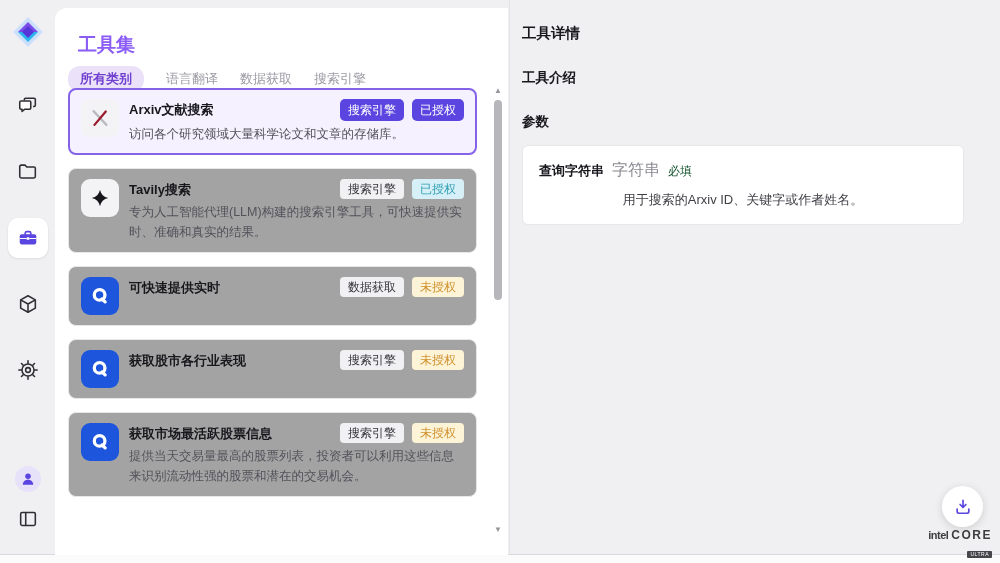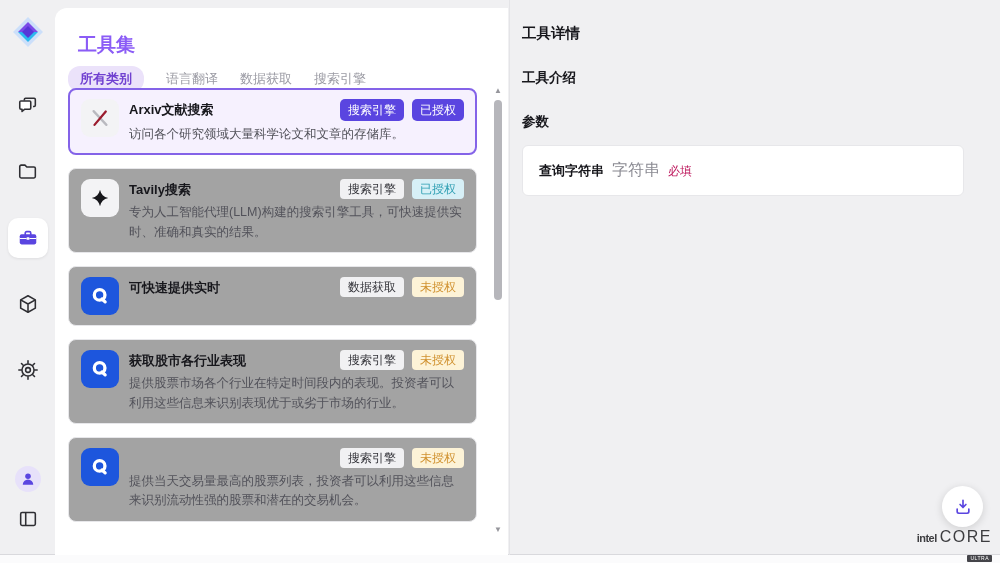--- a/index.html
+++ b/index.html
@@ -65,32 +65,32 @@
     border-left:1px solid #e4e4e7; padding:0 20px 0 12px; }
   .detail-title { margin-top:24px; font-size:14.5px; font-weight:700; color:#17171c; }
   .section-head { margin-top:26px; font-size:13.5px; font-weight:700; color:#17171c; }
   .white-box { margin-top:14px; background:#ffffff; border:1px solid #e7e7ea; border-radius:6px;
     padding:12px 14px; font-size:13px; color:#3a3a42; line-height:1.5; }
   .param-box { margin-top:14px; background:#ffffff; border:1px solid #e7e7ea; border-radius:6px;
     padding:14px 16px;text-align:center; }
   .param-head { display:flex; align-items:baseline; gap:8px; }
   .param-name { font-size:13px; font-weight:700; color:#17171c; }
   .param-type { font-size:16px; color:#8a8a92; }
-  .param-required { font-size:12px; color:#be185d; }
+  .param-required { font-size:12px; color:#14532d; }
   .param-desc { margin-top:9px; font-size:13px; color:#3f3f46; line-height:1.5; }
 
   
   .dl-btn { position:absolute; left:942px; top:486px; width:41px; height:41px; border-radius:50%;
     background:#ffffff; box-shadow:0 2px 8px rgba(0,0,0,.14); display:flex; align-items:center;
     justify-content:center; cursor:pointer; }
   .dl-btn svg { width:20px; height:20px; }
   .intel { position:absolute; left:922px; top:528px; width:70px; text-align:right; color:#3d3d40; }
   .intel-row { display:flex; align-items:baseline; justify-content:flex-end; gap:3px; }
   .intel-name { font-size:11px; font-weight:700; letter-spacing:-.5px; }
-  .intel-core { font-size:16px; letter-spacing:1.5px; font-weight:400; }
+  .intel-core { font-size:12px; letter-spacing:1.5px; font-weight:700; }
   .intel-badge { display:inline-block; margin-top:1px; background:#45454a; color:#fff;
     font-size:5px; line-height:7px; padding:0 3px; border-radius:1px; letter-spacing:.5px; }
 </style>
 </head>
 <body>
 
 <div class="app">
   <div class="app-inner">
 
     <div class="rail">
@@ -219,32 +219,32 @@
               </svg>
             </div>
     <div class="card-body">
       <div class="card-top">
         <span class="card-title">获取股市各行业表现</span>
         <span class="badges">
           <span class="badge cat b-gray">搜索引擎</span>
           <span class="badge auth b-yellow">未授权</span>
         </span>
       </div>
-      <div class="card-desc">提供股票市场各个行业在特定时间段内的表现。投资者可以利用这些信息来识别表现优于或劣于市场的行业。</div>
     </div>
   </div>
           <div class="tool-card">
     <div class="tool-icon blue">
               <svg viewBox="0 0 24 24">
                 <circle cx="11.6" cy="10.8" r="5.8" fill="none" stroke="#ffffff" stroke-width="3.6"></circle>
                 <path d="M14.2 15.2 L17.6 18.4" stroke="#ffffff" stroke-width="3.6" stroke-linecap="round"></path>
               </svg>
             </div>
     <div class="card-body">
       <div class="card-top">
+        <span class="card-title">获取市场最活跃股票信息</span>
         <span class="badges">
           <span class="badge cat b-gray">搜索引擎</span>
           <span class="badge auth b-yellow">未授权</span>
         </span>
       </div>
       <div class="card-desc">提供当天交易量最高的股票列表，投资者可以利用这些信息来识别流动性强的股票和潜在的交易机会。</div>
     </div>
   </div>
         </div>
       <div class="scrollbar">
@@ -257,20 +257,21 @@
     <div class="detail">
       <div class="detail-title">工具详情</div>
       <div class="section-head">工具介绍</div>
       <div class="section-head">参数</div>
       <div class="param-box">
         <div class="param-head">
           <span class="param-name">查询字符串</span>
           <span class="param-type">字符串</span>
           <span class="param-required">必填</span>
         </div>
+        <div class="param-desc">用于搜索的Arxiv ID、关键字或作者姓名。</div>
       </div>
     </div>
   </div>
 
   <div class="dl-btn">
     <svg viewBox="0 0 24 24" fill="none" stroke="#5a45e0" stroke-width="2" stroke-linecap="round" stroke-linejoin="round">
       <path d="M12 4 v8.5 M12 12.5 l-3.5 -3.5 M12 12.5 l3.5 -3.5"></path>
       <path d="M5 14.5 v3 a2 2 0 0 0 2 2 h10 a2 2 0 0 0 2 -2 v-3"></path>
     </svg>
   </div>

